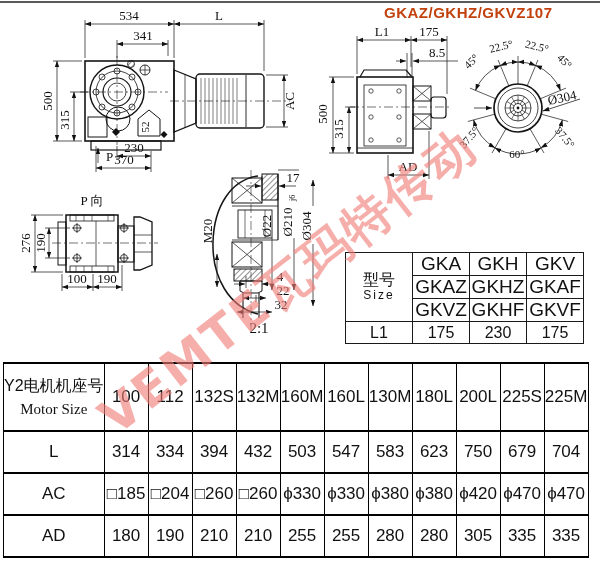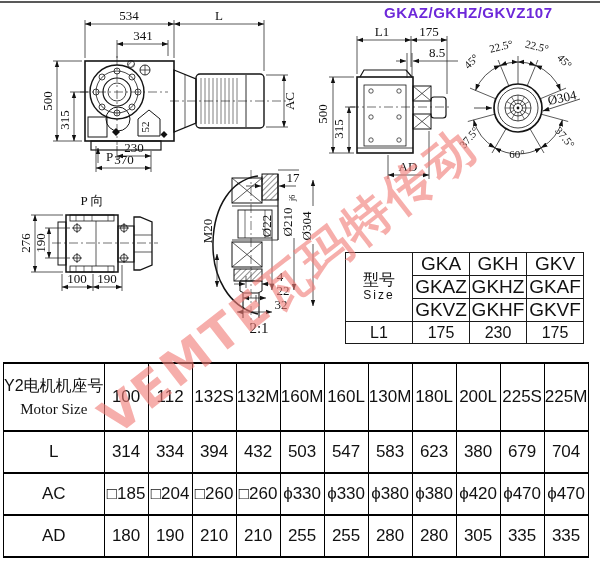--- a/index.html
+++ b/index.html
@@ -1,19 +1,19 @@
 <!DOCTYPE html>
 <html><head>
 <meta charset="utf-8">
 <style>
   html,body{margin:0;padding:0;background:#e8e8e8;}
   .canvas{position:relative;width:600px;height:574px;background:#ffffff;overflow:hidden;
           font-family:"Liberation Sans","DejaVu Sans",sans-serif;color:#111;}
   .title{position:absolute;left:384px;top:4px;font-size:15px;font-weight:600;letter-spacing:.5px;
-         font-family:"Liberation Sans",sans-serif;color:#6d28d9;white-space:nowrap;}
+         font-family:"Liberation Sans",sans-serif;color:#c2410c;white-space:nowrap;}
   .watermark{position:absolute;left:86px;top:398px;transform:rotate(-38deg);transform-origin:0 0;
          font-size:49px;font-weight:700;letter-spacing:3px;white-space:nowrap;z-index:6;
          color:rgba(240,125,120,.62);pointer-events:none;font-family:"DejaVu Sans",sans-serif;}
   svg{position:absolute;left:0;top:0;}
   svg text{font-family:"Liberation Serif","DejaVu Serif",serif;fill:#101010;}
   .dt{font-size:13px;}
   .ds{font-size:11px;}
   
   table{border-collapse:collapse;table-layout:fixed;background:#fff;}
   td{padding:0;text-align:center;vertical-align:middle;overflow:hidden;white-space:nowrap;}
@@ -389,21 +389,21 @@
         <tr>
           <td class="mt-lab">L</td>
           <td class="mt-val">314</td>
           <td class="mt-val">334</td>
           <td class="mt-val">394</td>
           <td class="mt-val">432</td>
           <td class="mt-val">503</td>
           <td class="mt-val">547</td>
           <td class="mt-val">583</td>
           <td class="mt-val">623</td>
-          <td class="mt-val">380</td>
+          <td class="mt-val">750</td>
           <td class="mt-val">679</td>
           <td class="mt-val">704</td>
         </tr>
         <tr>
           <td class="mt-lab">AC</td>
           <td class="mt-val">□185</td>
           <td class="mt-val">□204</td>
           <td class="mt-val">□260</td>
           <td class="mt-val">□260</td>
           <td class="mt-val">ϕ330</td>

